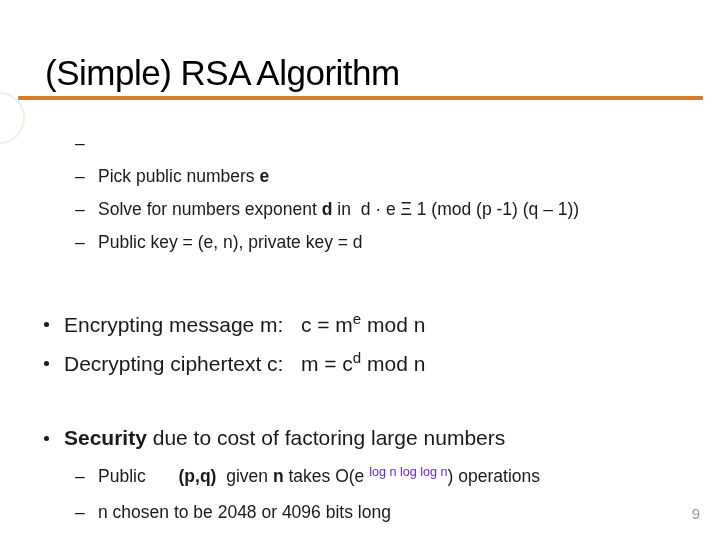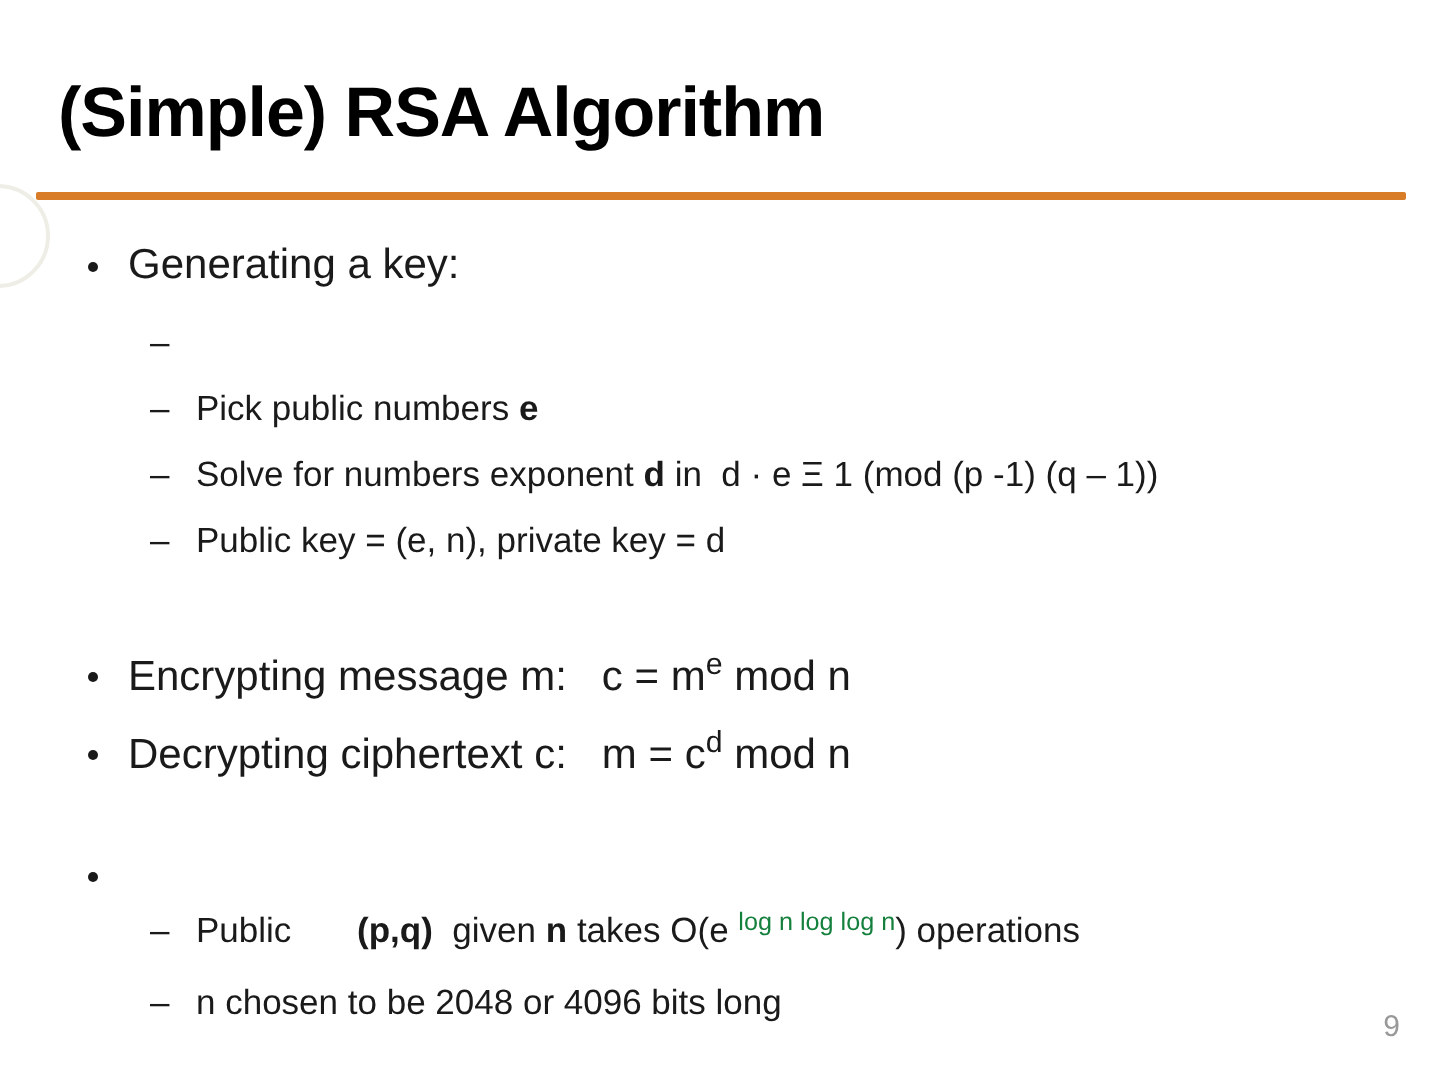--- a/index.html
+++ b/index.html
@@ -1,71 +1,67 @@
 <!DOCTYPE html>
 <html><head>
 <meta charset="utf-8">
 <style>
   html,body{margin:0;padding:0;background:#fff;}
   .slide{
     position:relative;width:720px;height:540px;overflow:hidden;background:#ffffff;
     font-family:"Liberation Sans","DejaVu Sans",sans-serif;color:#1a1a1a;
   }
   .title{
-    position:absolute;left:29px;top:36px;margin:0;
-    font-size:35px;line-height:42px;font-weight:bold;color:#000;
+    position:absolute;left:29px;top:36px;margin:16px;
+    font-size:35px;line-height:42px;font-weight:normal;color:#000;
     letter-spacing:-0.5px;white-space:pre;
   }
   .arc{
     position:absolute;left:-27px;top:92px;width:48px;height:48px;
     border:2px solid #efeee6;border-radius:50%;
   }
   .rule{
     position:absolute;left:18px;top:96px;width:685px;height:4px;
     background:#D97C28;border-radius:1px;
   }
   .group{position:absolute;left:0;width:720px;}
   .g1{top:119px;}
-  .g2{top:320px;}
+  .g2{top:306px;}
   .g3{top:424px;}
   .brow{display:flex;align-items:flex-start;}
   .lvl1{font-size:21px;line-height:28px;}
   .g2 .lvl1{line-height:37px;}
   .sublist{margin-top:8px;}
   .g3 .sublist{margin-top:7px;}
   .lvl2{font-size:17.5px;line-height:33px;}
   .g3 .lvl2{line-height:34px;}
   .dot{
     flex:none;width:5px;height:5px;border-radius:50%;background:#1a1a1a;
     margin:12px 15px 0 44px;
   }
   .g2 .dot{margin-top:16px;}
   .dash{flex:none;margin-left:75px;width:23px;white-space:pre;}
   .rt{white-space:pre-wrap;}
   .sup{font-size:0.72em;position:relative;top:-0.5em;white-space:pre-wrap;}
-  .muted{color:#15803d;}
+  .muted{color:#6d28d9;}
   .pagenum{
     position:absolute;top:505px;right:20px;
     font-size:15px;line-height:18px;color:#999;
   }
 </style>
 </head>
 <body>
 
 <div class="slide">
 
   <h1 class="title">(Simple) RSA Algorithm</h1>
   <div class="arc"></div>
   <div class="rule" style="background: rgb(217, 124, 40);"></div>
 
   <section class="group g1">
-    <div class="brow lvl1">
-      <span class="dot"></span>
-      <span class="rt"><span>Generating a key:</span></span>
-    </div>
     <div class="sublist">
       <div class="brow lvl2">
         <span class="dash">–</span>
       </div>
       <div class="brow lvl2">
         <span class="dash">–</span>
         <span class="rt"><span>Pick public numbers </span><span style="font-weight: bold;">e</span></span>
       </div>
       <div class="brow lvl2">
         <span class="dash">–</span>
@@ -85,20 +81,21 @@
     </div>
     <div class="brow lvl1">
       <span class="dot"></span>
       <span class="rt"><span>Decrypting ciphertext c:   m = c</span><span class="sup">d</span><span> mod n</span></span>
     </div>
   </section>
 
   <section class="group g3">
     <div class="brow lvl1">
       <span class="dot"></span>
+      <span class="rt"><span style="font-weight: bold;">Security</span><span> due to cost of factoring large numbers</span></span>
     </div>
     <div class="sublist">
       <div class="brow lvl2">
         <span class="dash">–</span>
         <span class="rt"><span>Public </span><span style="font-weight: bold; margin-left: 28px;">(p,q)</span><span>  given </span><span style="font-weight: bold;">n</span><span> takes O(e </span><span class="sup muted">log n log log n</span><span>) operations</span></span>
       </div>
       <div class="brow lvl2">
         <span class="dash">–</span>
         <span class="rt"><span>n chosen to be 2048 or 4096 bits long</span></span>
       </div>

